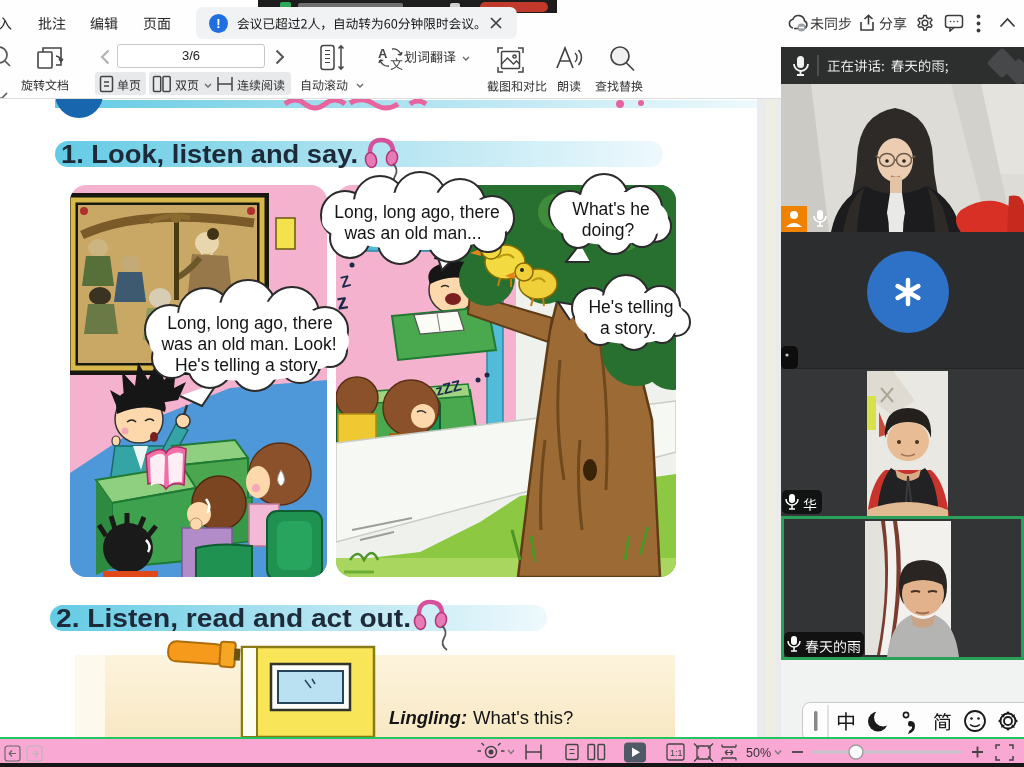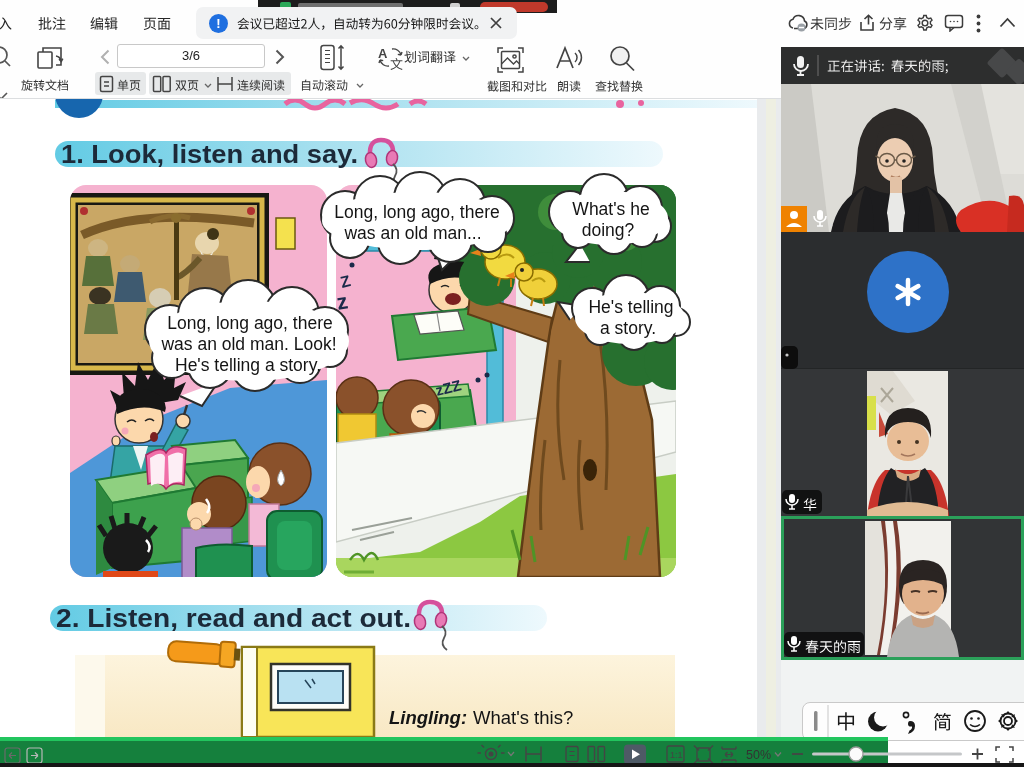--- a/index.html
+++ b/index.html
@@ -15,21 +15,21 @@
 .tbbtn { position:absolute; height:23px; background:#e7e9ea; border-radius:3px; }
 
 #docarea { position:absolute; left:0; top:99px; width:781px; height:638px; background:#f0abfc; }
 #page { position:absolute; left:0; top:0; width:757px; height:638px; background:#fff; }
 
 #sidebar { position:absolute; left:781px; top:44px; width:243px; height:616px; background:#232526; }
 #rlow { position:absolute; left:781px; top:660px; width:243px; height:77px; background:#f1f3f3; }
 
 #ime { position:absolute; left:802px; top:702px; width:230px; height:39px; background:#fdfdfd; border:1px solid #c9c9c9; border-radius:8px; display:flex; align-items:center; color:#222; }
 
-#botbar { position:absolute; left:0; top:737px; width:888px; height:26px; background:#15803d; border-top:4px solid #22c55e; }
+#botbar { position:absolute; left:0; top:737px; width:1024px; height:26px; background:#f9a8d4; border-top:2px solid #22c55e; }
 #botblack { position:absolute; left:0; top:763px; width:1024px; height:4px; background:#161616; }
 svg { display:block; }
 </style>
 </head>
 <body>
 <div id="stage">
 
   <div id="topbar">
     <div id="floatbar">
       <div style="position:absolute;left:22px;top:2px;width:11px;height:9px;background:#2aa757;border-radius:2px;"></div>

